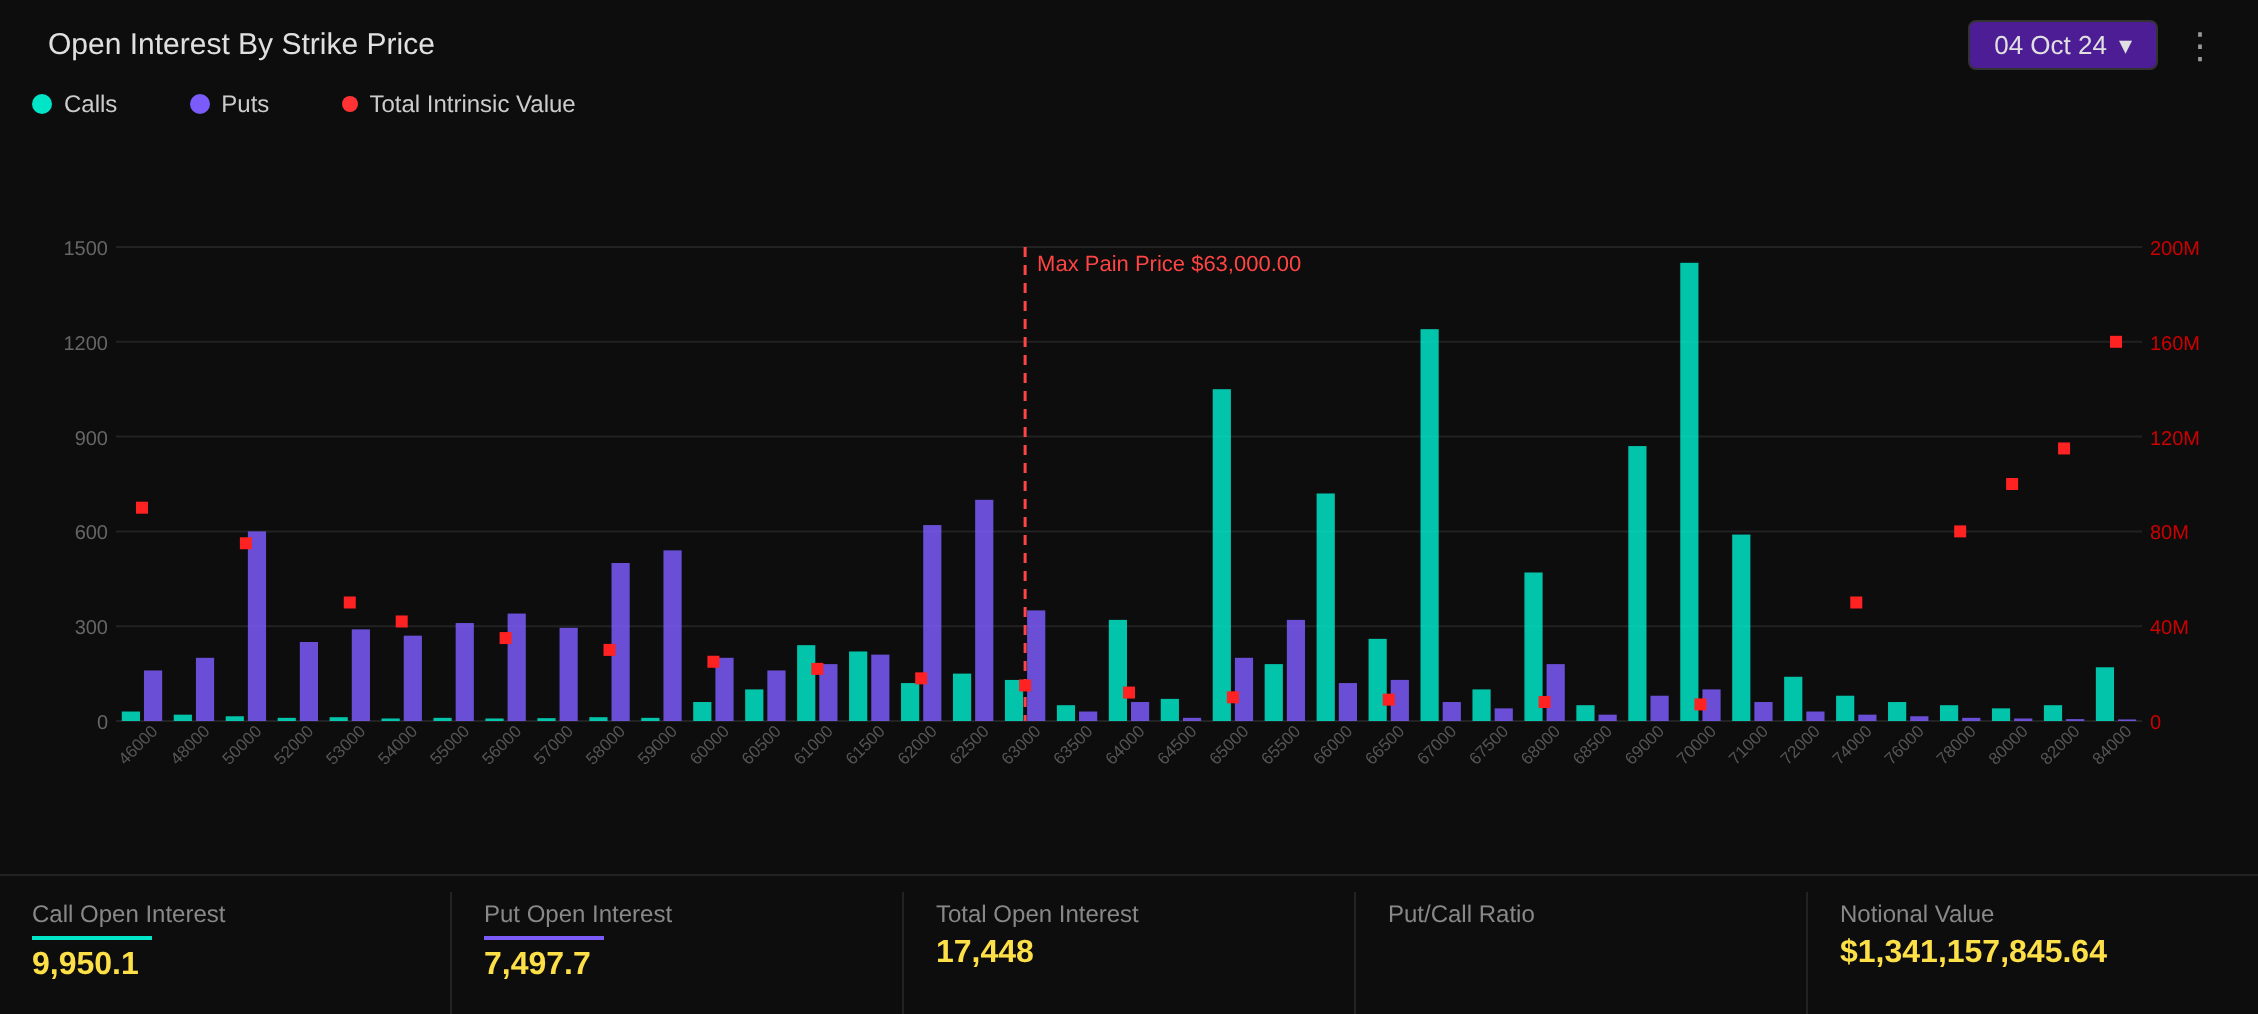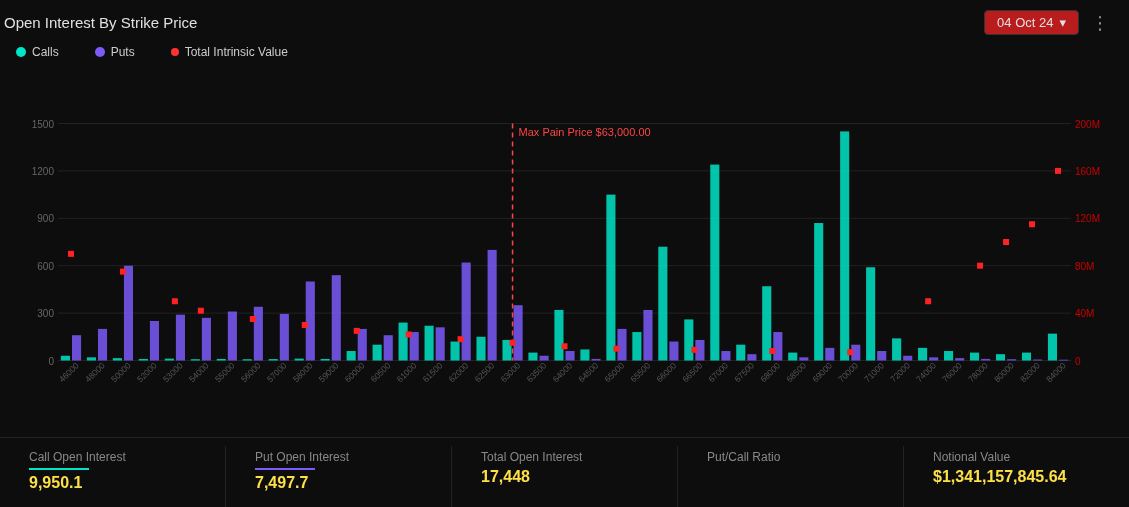--- a/index.html
+++ b/index.html
@@ -15,34 +15,34 @@
       width: 1129px;
       height: 507px;
       background: #0d0d0d;
       display: flex;
       flex-direction: column;
     }
     .header {
       display: flex;
       align-items: center;
       justify-content: space-between;
-      padding: 10px 16px 6px 4px;
+      padding: 10px 16px 6px 24px;
     }
     .header-title {
       font-size: 15px;
       font-weight: 500;
       color: #e0e0e0;
     }
     .header-right {
       display: flex;
       align-items: center;
       gap: 8px;
     }
     .date-btn {
-      background: #b91c1c;
+      background: #4c1d95;
       border: 1px solid #333;
       color: #e0e0e0;
       padding: 4px 12px;
       border-radius: 4px;
       font-size: 13px;
       display: flex;
       align-items: center;
       gap: 6px;
       cursor: pointer;
     }
@@ -89,21 +89,21 @@
       height: 100%;
     }
     .footer {
       display: flex;
       border-top: 1px solid #222;
       padding: 8px 0 0 0;
       height: 70px;
     }
     .footer-item {
       flex: 1;
-      padding: 4px 29px;
+      padding: 4px 16px;
       border-right: 1px solid #222;
     }
     .footer-item:last-child { border-right: none; }
     .footer-label {
       font-size: 12px;
       color: #888;
       margin-bottom: 4px;
     }
     .footer-underline-teal {
       height: 2px;

